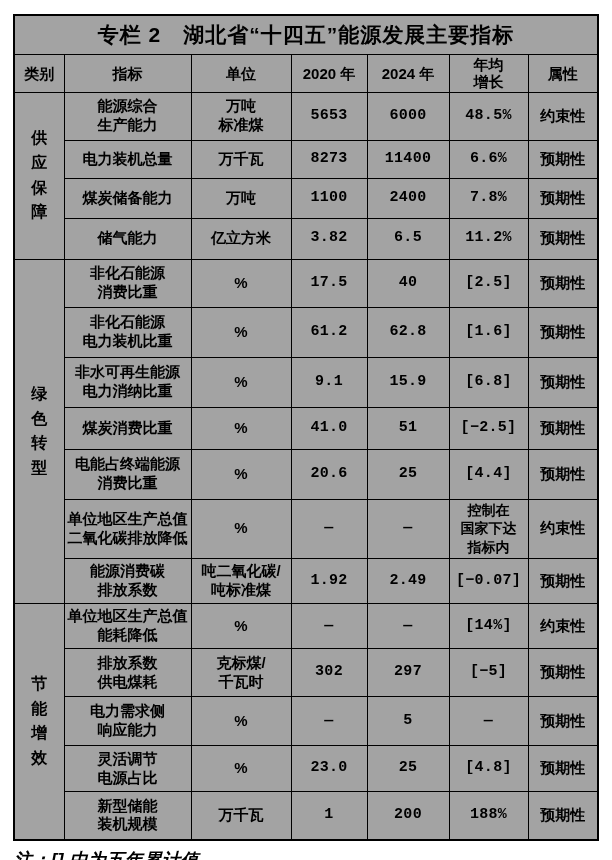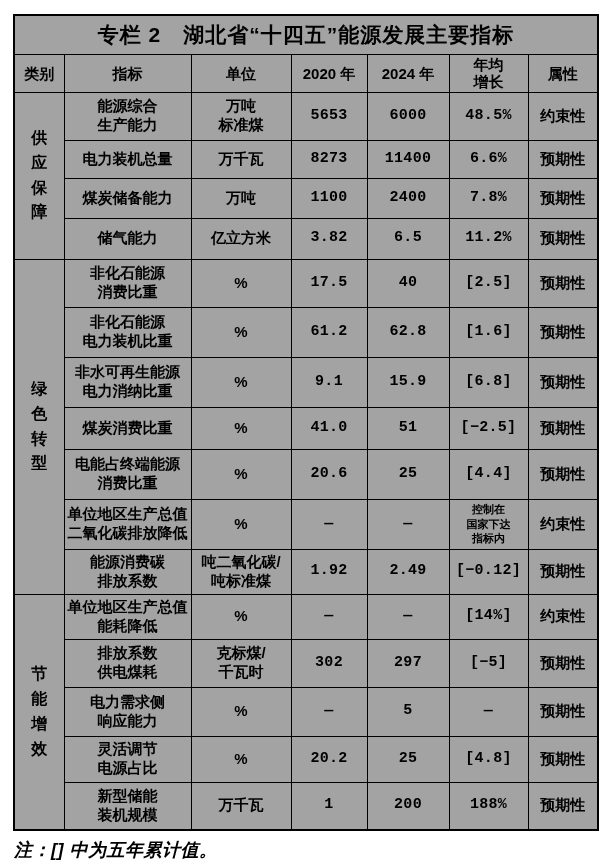--- a/index.html
+++ b/index.html
@@ -54,21 +54,21 @@
     font-family: Liberation Mono, monospace;
     font-size: 15px;
     letter-spacing: 0.3px;
   }
   td.cell-group {
     font-size: 16px;
     line-height: 1.55;
     letter-spacing: 0;
   }
   td.cell-small {
-    font-size: 11px;
+    font-size: 14px;
     line-height: 1.35;
     letter-spacing: 0;
   }
   .footnote {
     margin: 7px 0 0 1px;
     font-size: 18px;
     font-weight: bold;
     letter-spacing: 0.5px;
     font-style: italic;
   }
@@ -200,21 +200,21 @@
 指标内</td>
         <td class="cell-attr">约束性</td>
       </tr>
       <tr style="height:45px">
         <td class="cell-indicator">能源消费碳
 排放系数</td>
         <td class="cell-unit">吨二氧化碳/
 吨标准煤</td>
         <td class="cell-num">1.92</td>
         <td class="cell-num">2.49</td>
-        <td class="cell-num">[−0.12]</td>
+        <td class="cell-num">[−0.07]</td>
         <td class="cell-attr">预期性</td>
       </tr>
 
       <tr style="height:45px">
         <td class="cell-group" rowspan="5">节
 能
 增
 效</td>
         <td class="cell-indicator">单位地区生产总值
 能耗降低</td>
@@ -240,21 +240,21 @@
         <td class="cell-unit">%</td>
         <td class="cell-num">—</td>
         <td class="cell-num">5</td>
         <td class="cell-num">—</td>
         <td class="cell-attr">预期性</td>
       </tr>
       <tr style="height:46px">
         <td class="cell-indicator">灵活调节
 电源占比</td>
         <td class="cell-unit">%</td>
-        <td class="cell-num">20.2</td>
+        <td class="cell-num">23.0</td>
         <td class="cell-num">25</td>
         <td class="cell-num">[4.8]</td>
         <td class="cell-attr">预期性</td>
       </tr>
       <tr style="height:48px">
         <td class="cell-indicator">新型储能
 装机规模</td>
         <td class="cell-unit">万千瓦</td>
         <td class="cell-num">1</td>
         <td class="cell-num">200</td>

